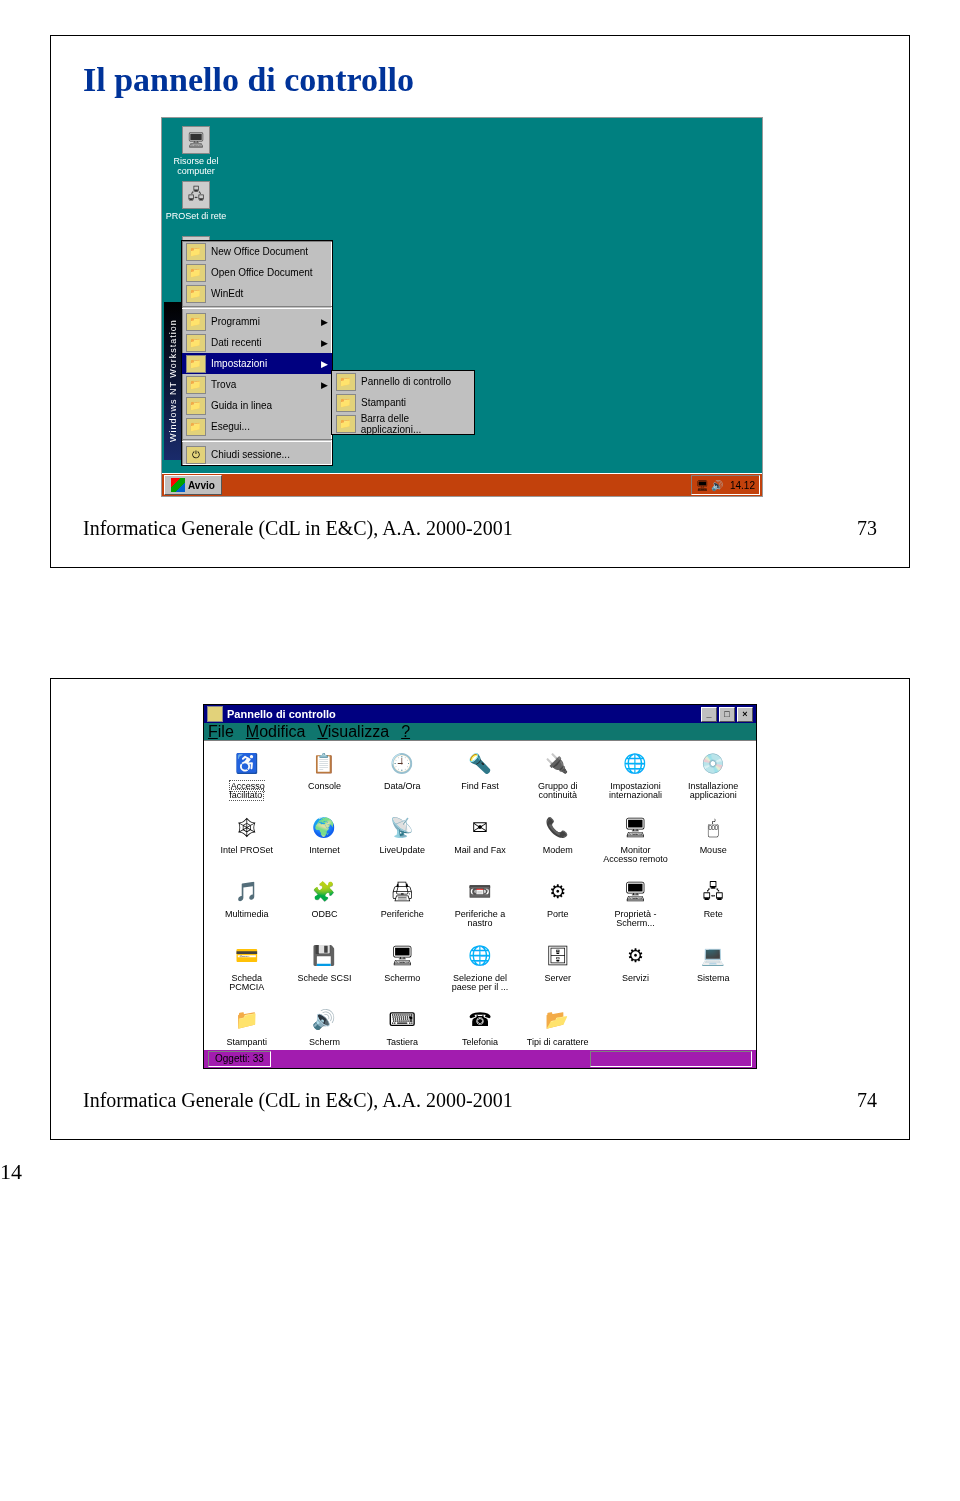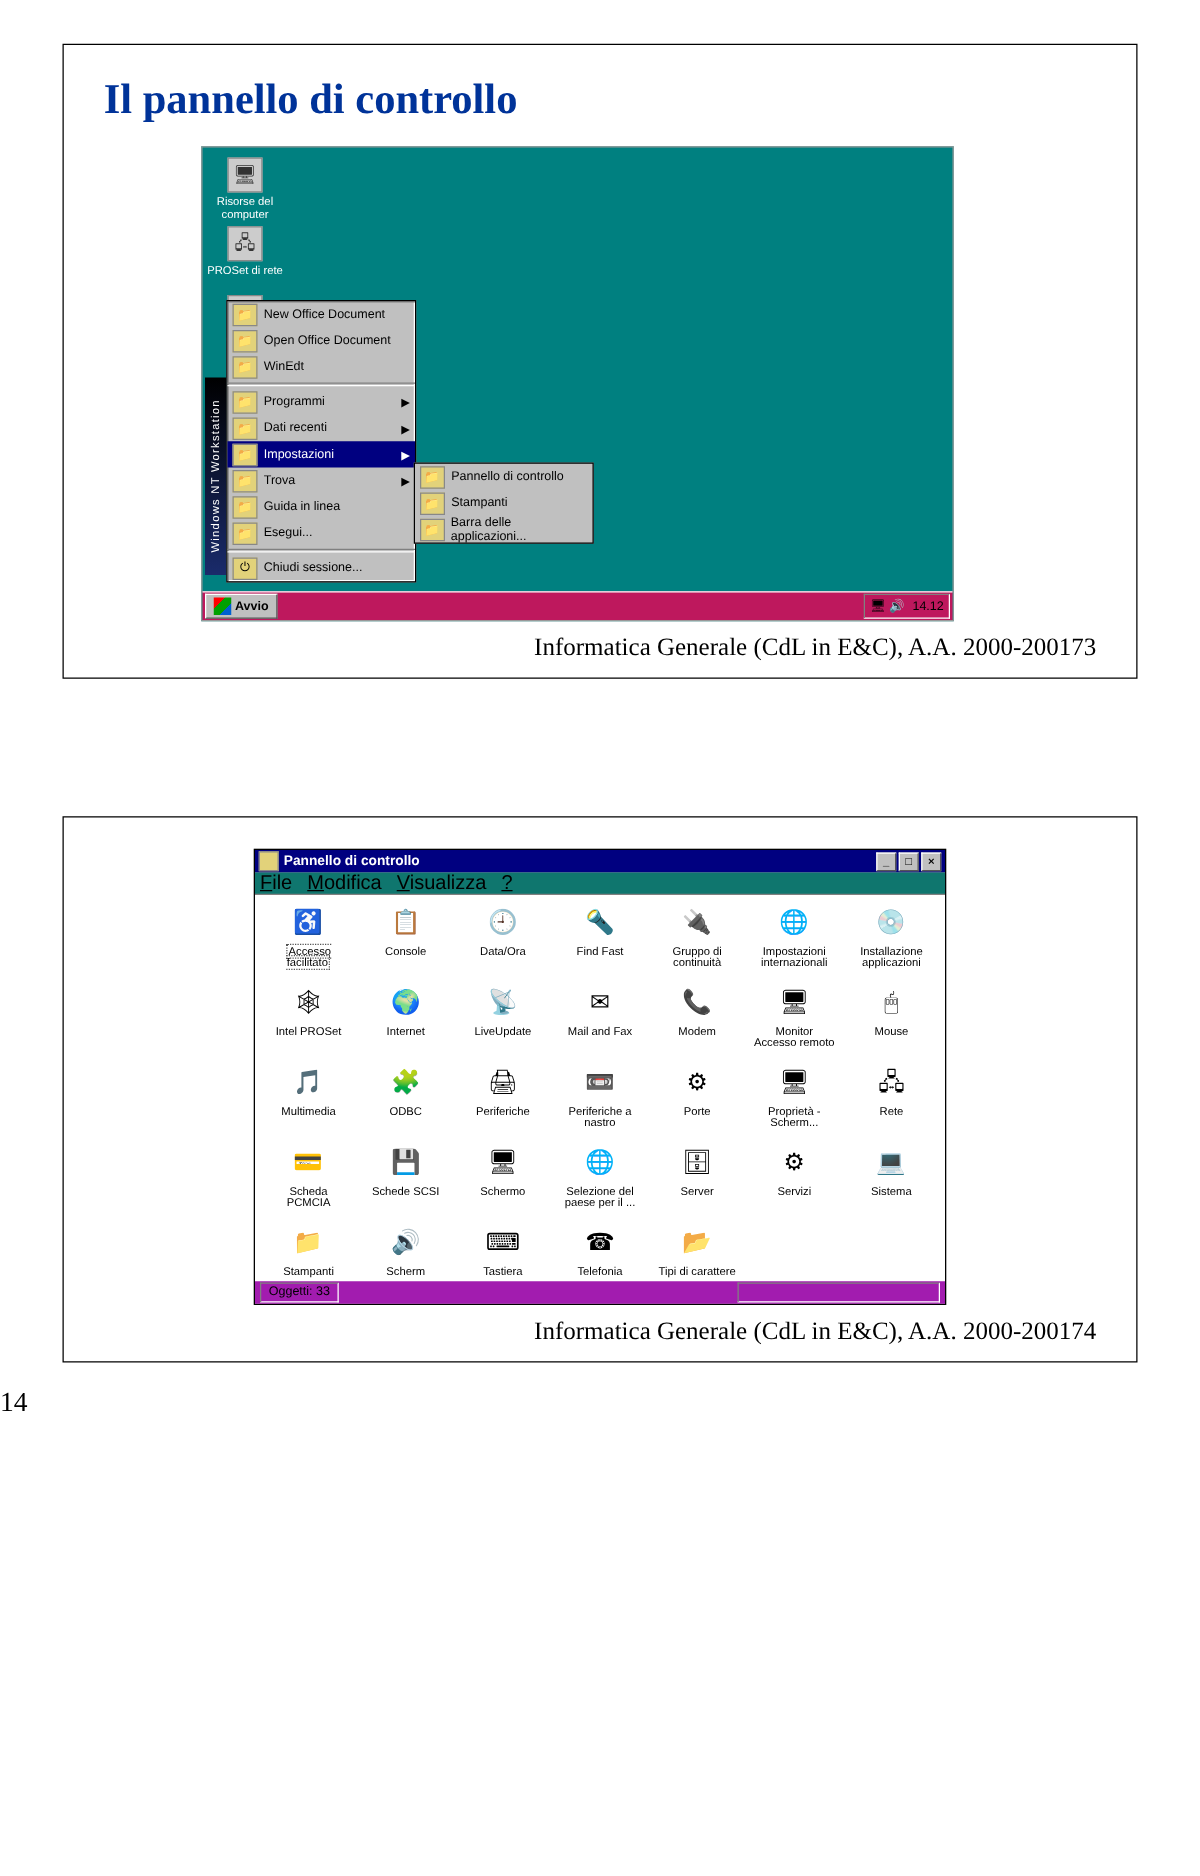--- a/index.html
+++ b/index.html
@@ -1,35 +1,35 @@
 <!DOCTYPE html>
 <html><head>
 <meta charset="utf-8">
 <style>
   body{margin:0;background:#fff;font-family:"Times New Roman",serif;width:960px}
   .page{box-sizing:border-box;padding:35px 50px 15px}
-  .slide{border:1.5px solid #000;background:#fff;padding:25px 32px 12px;position:relative}
+  .slide{border:1.5px solid #000;background:#fff;padding:25px 32px 27px;position:relative}
   .slide-title{font-family:"Times New Roman",serif;font-weight:bold;font-size:34px;color:#003399;margin:0 0 18px}
-  .footer{display:flex;justify-content:flex-end;font-size:20px;margin-top:10px}
+  .footer{display:flex;justify-content:space-between;font-size:20px;margin-top:20px}
   .gap{height:110px}
   .pgnum{font-size:22px;padding:4px 55px 10px 0}
 
   
   .desk{width:600px;height:378px;background:#008080;position:relative;border:1px solid #999;margin-left:78px;font-family:Arial,Helvetica,sans-serif}
   .dicon{position:absolute;text-align:center;color:#fff;font-size:9px;width:62px}
   .dicon .glyph{width:26px;height:26px;margin:0 auto 2px;background:#ccc;border:1px solid #888;display:flex;align-items:center;justify-content:center;font-size:15px;color:#333}
   .wbanner{position:absolute;left:2px;top:184px;width:17px;height:158px;background:linear-gradient(#1a2b6b,#000);color:#fff;font-size:9px;text-align:center;writing-mode:vertical-rl;transform:rotate(180deg);display:flex;align-items:center;justify-content:center;letter-spacing:1px}
   .startmenu{position:absolute;left:19px;top:122px;width:150px;background:#c0c0c0;border:1px solid #000;box-shadow:1px 1px 0 #808080 inset,-1px -1px 0 #fff inset}
   .mitem{display:flex;align-items:center;height:21px;padding:0 4px;font-size:10px;color:#000}
   .mitem.sel{background:#000080;color:#fff}
   .mitem .ic{width:18px;height:16px;margin-right:5px;background:#e2d27a;border:1px solid #888;font-size:10px;display:flex;align-items:center;justify-content:center}
   .mitem .arr{margin-left:auto;font-size:9px}
   .sep{height:1px;border-top:1px solid #808080;border-bottom:1px solid #fff;margin:2px 0}
   .submenu{position:absolute;left:169px;top:252px;width:142px;background:#c0c0c0;border:1px solid #000}
-  .taskbar{position:absolute;left:0;right:0;bottom:0;height:22px;background:#be185d;border-top:1px solid #fff;display:flex;align-items:center}
+  .taskbar{position:absolute;left:0;right:0;bottom:0;height:22px;background:#c2410c;border-top:1px solid #fff;display:flex;align-items:center}
   .startbtn{height:18px;margin-left:2px;background:#c0c0c0;border:1px solid #fff;border-right-color:#555;border-bottom-color:#555;font-size:10px;font-weight:bold;padding:0 6px;display:flex;align-items:center}
   .startbtn::before{content:"";width:14px;height:14px;margin-right:3px;background:linear-gradient(135deg,#ff0000 0 33%,#00a000 33% 66%,#0060d0 66%);display:inline-block}
   .tray{margin-left:auto;margin-right:2px;height:18px;border:1px solid #808080;border-right-color:#fff;border-bottom-color:#fff;font-size:10px;padding:0 4px;display:flex;align-items:center}
 
   
   .cp{width:552px;border:1px solid #000;background:#c0c0c0;margin:0 auto 6px;font-family:Arial,Helvetica,sans-serif}
   .titlebar{height:18px;background:#000080;color:#fff;font-size:11px;font-weight:bold;display:flex;align-items:center;padding:0 3px}
   .titlebar .tic{width:14px;height:14px;background:#e2d27a;border:1px solid #888;margin-right:4px}
   .titlebar .wbtn{margin-left:2px;width:14px;height:13px;background:#c0c0c0;border:1px solid #fff;border-right-color:#555;border-bottom-color:#555;font-size:9px;color:#000;display:flex;align-items:center;justify-content:center}
   .menubar{height:17px;background:#0f766e;font-size:16px;display:flex;align-items:flex-start;padding:0 4px;border-bottom:1px solid #808080}

